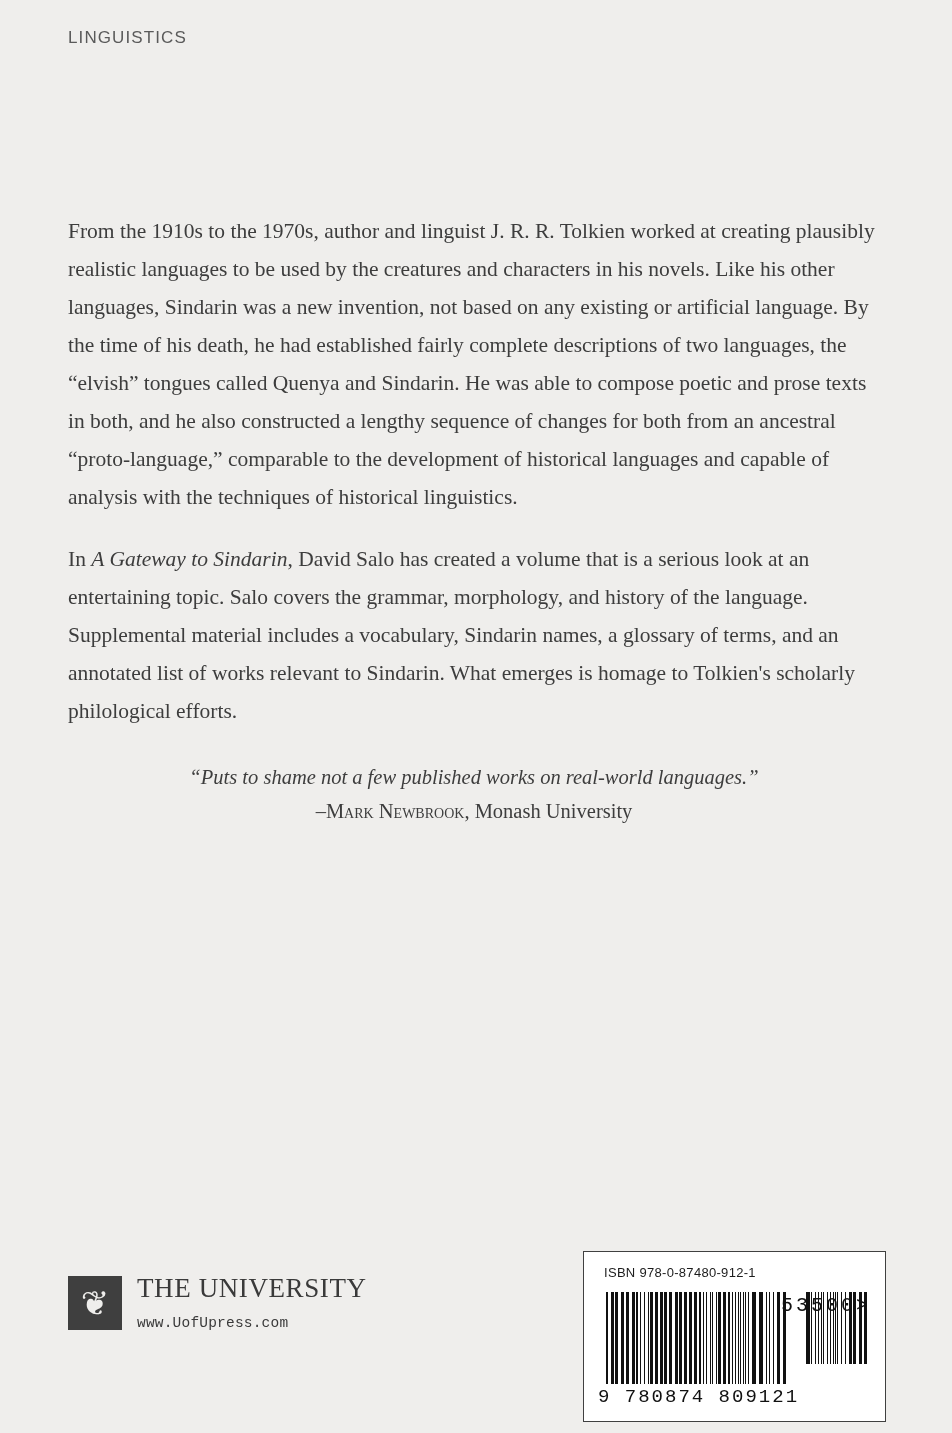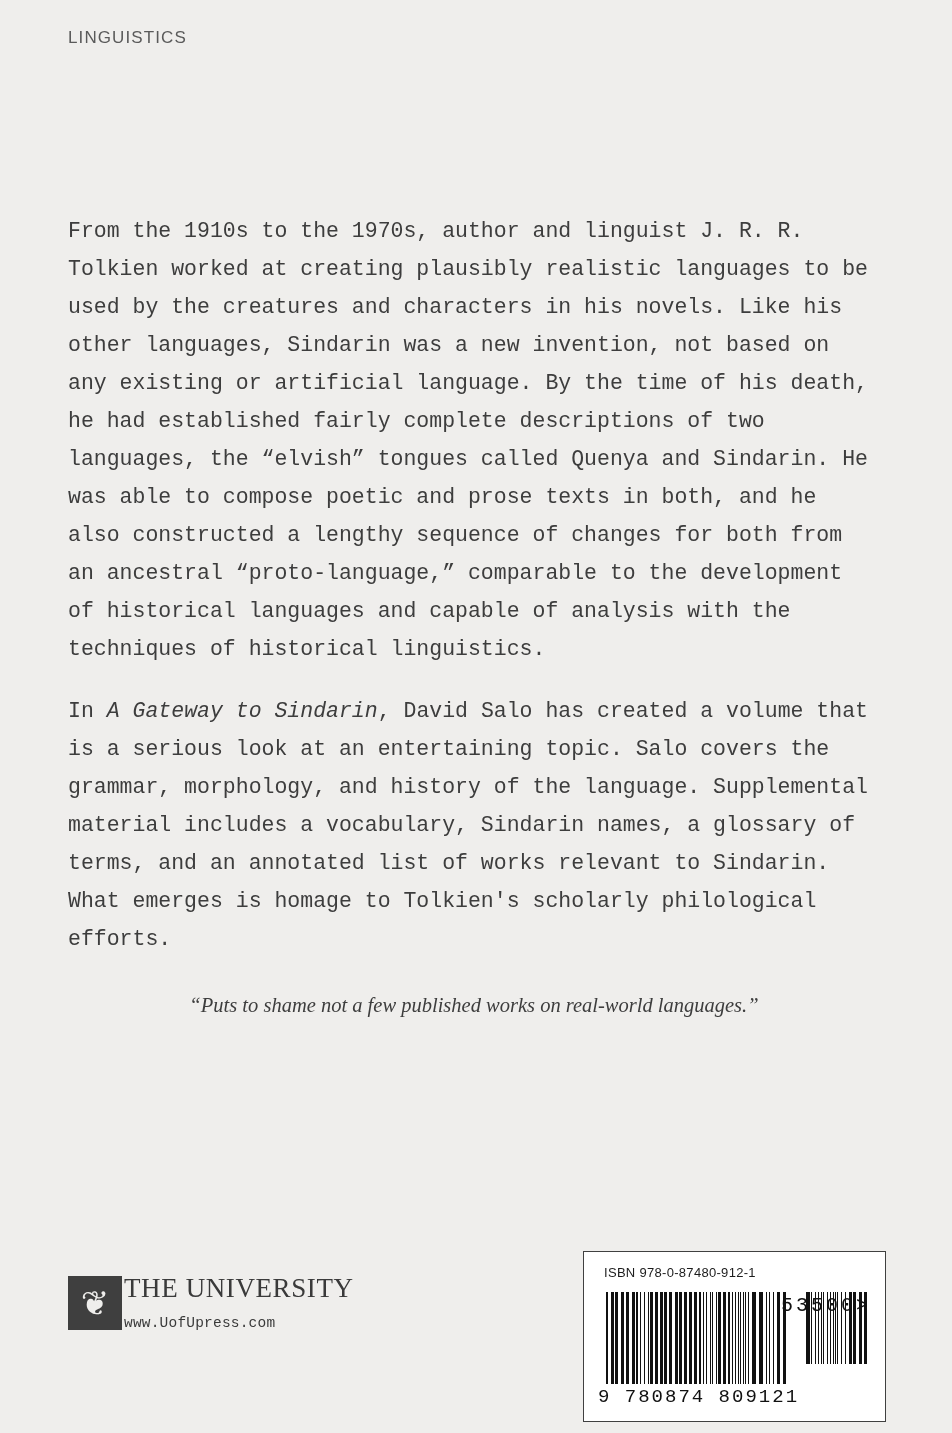--- a/index.html
+++ b/index.html
@@ -33,21 +33,21 @@
   }
 
   .blurb {
     position: absolute;
     left: 68px;
     top: 212px;
     width: 812px;
   }
 
   .para {
-    font-family: Liberation Mono, monospace;
+    font-family: Liberation Serif, serif;
     font-size: 21.5px;
     line-height: 38px;
     color: #3d3d3d;
     margin: 0 0 24px 0;
     text-align: left;
   }
 
   .para em {
     font-style: italic;
   }
@@ -105,21 +105,21 @@
     inset: 0;
     color: #efeeec;
     font-family: "DejaVu Sans", sans-serif;
     font-size: 34px;
     line-height: 54px;
     text-align: center;
     font-weight: 700;
   }
 
   .publisher-text {
-    margin-left: 2px;
+    margin-left: 15px;
   }
   .pub-line {
     font-family: "Liberation Serif", serif;
     font-size: 27px;
     letter-spacing: 0.6px;
     line-height: 33px;
     color: #3a3a3a;
     font-variant: small-caps;
     text-transform: uppercase;
   }
@@ -199,20 +199,21 @@
   <div class="category">LINGUISTICS</div>
 
   <div class="blurb">
 
     <p class="para">From the 1910s to the 1970s, author and linguist J. R. R. Tolkien worked at creating plausibly realistic languages to be used by the creatures and characters in his novels. Like his other languages, Sindarin was a new invention, not based on any existing or artificial language. By the time of his death, he had established fairly complete descriptions of two languages, the “elvish” tongues called Quenya and Sindarin. He was able to compose poetic and prose texts in both, and he also constructed a lengthy sequence of changes for both from an ancestral “proto-language,” comparable to the development of historical languages and capable of analysis with the techniques of historical linguistics.</p>
 
     <p class="para"><span>In </span><em>A Gateway to Sindarin</em><span>, David Salo has created a volume that is a serious look at an entertaining topic. Salo covers the grammar, morphology, and history of the language. Supplemental material includes a vocabulary, Sindarin names, a glossary of terms, and an annotated list of works relevant to Sindarin. What emerges is homage to Tolkien's scholarly philological efforts.</span></p>
 
     <div class="quote-block">
       <div class="quote-line">“Puts to shame not a few published works on real-world languages.”</div>
+      <div class="quote-attrib"><span>–</span><span class="smallcaps">Mark Newbrook</span><span>, Monash University</span></div>
     </div>
 
 
   </div>
 
   <div class="publisher">
     <div class="logo-mark">
       <div class="glyph">❦</div>
     </div>
     <div class="publisher-text">

